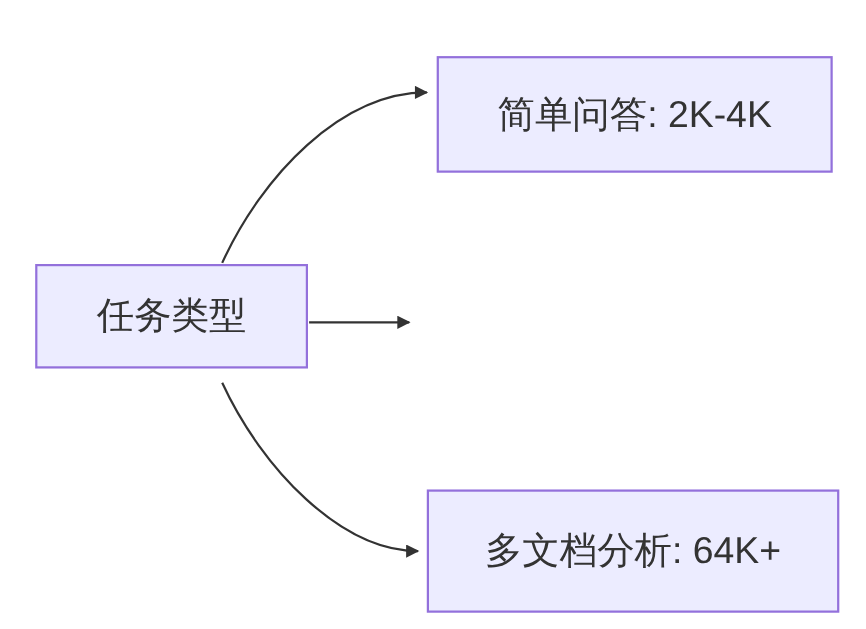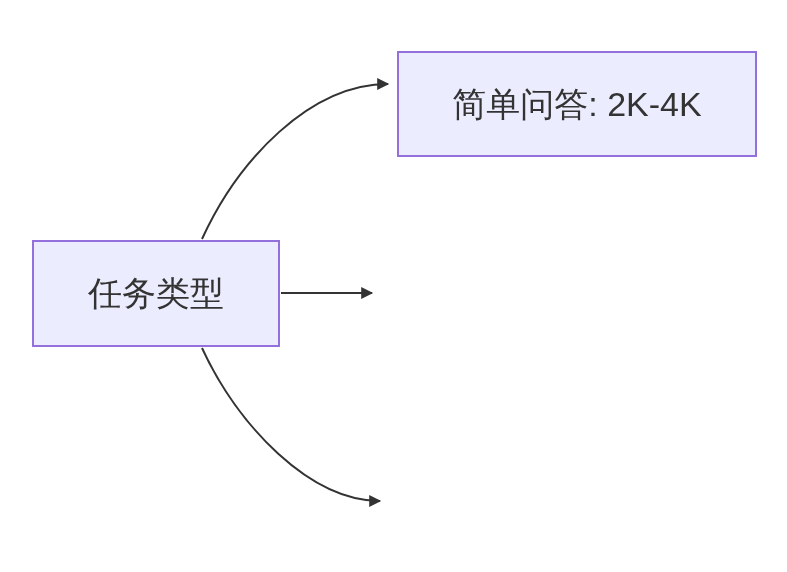--- a/index.html
+++ b/index.html
@@ -42,21 +42,21 @@
     align-items: center;
     justify-content: center;
     background: var(--node-fill);
     border: 2px solid var(--node-border);
     color: var(--text);
     font-size: 34px;
     line-height: 1.2;
     white-space: nowrap;
     text-align: center;
   }
-  .node-root    { left: 32px;  top: 240px; width: 248px; height: 107px; }
+  .node-root    { left: 32px;  top: 240px; width: 248px; height: 95px; }
   .node-branch1 { left: 397px; top: 31px;  width: 360px; height: 106px; margin-top: 20px; }
   .node-branch2 { left: 380px; top: 237px; width: 392px; height: 110px; }
   .node-branch3 { left: 388px; top: 445px; width: 375px; height: 112px; }
 </style>
 </head>
 <body>
 
 <div class="canvas">
 
   <svg class="edges-layer" viewBox="0 0 787 572" xmlns="http://www.w3.org/2000/svg">
@@ -72,14 +72,17 @@
 
   <div class="node node-root">
     <span>任务类型</span>
   </div>
 
   <div class="node node-branch1">
     <span>简单问答: 2K-4K</span>
   </div>
 
 
+  <div class="node node-branch3">
+    <span>多文档分析: 64K+</span>
+  </div>
 
 </div>
 
 </body></html>

